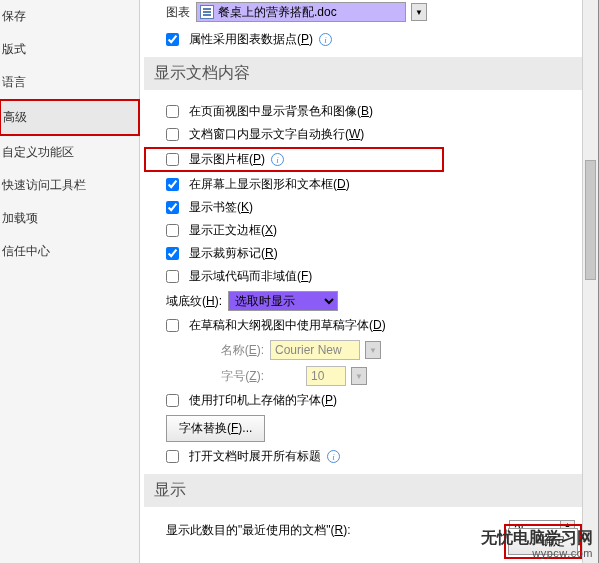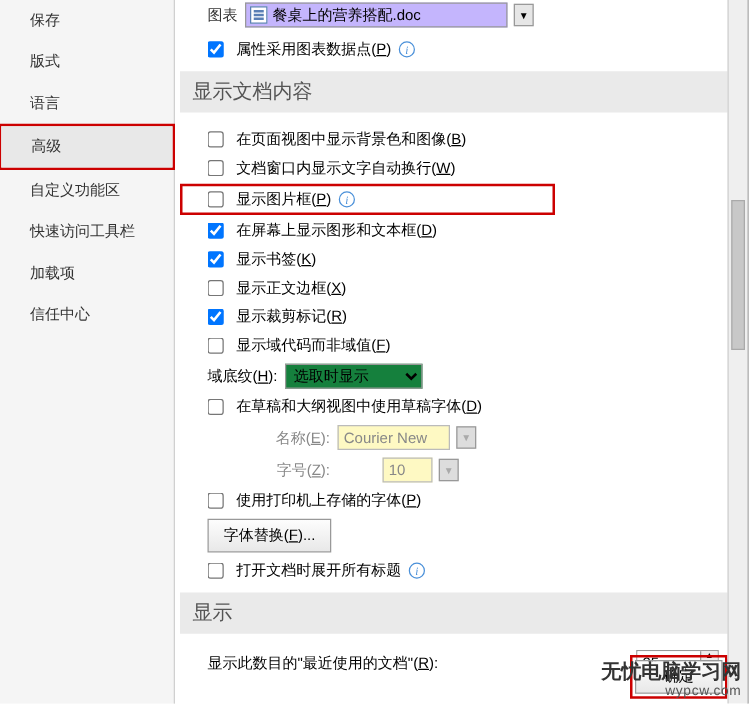--- a/index.html
+++ b/index.html
@@ -1,36 +1,36 @@
 <!DOCTYPE html>
 <html><head>
 <meta charset="utf-8">
 <style>
 * { margin: 0; padding: 0; box-sizing: border-box; }
 body { font-family: "Microsoft YaHei", SimSun, Arial, sans-serif; font-size: 12px; background: #fff; width: 599px; height: 563px; overflow: hidden; position: relative; }
 .dialog { display: flex; width: 599px; height: 563px; background: #fff; border-right: 1px solid #888; }
 .sidebar { width: 140px; background: #f5f5f5; border-right: 1px solid #d0d0d0; }
-.sidebar-item { padding: 8px 24px; cursor: pointer; color: #333; }
+.sidebar-item { padding: 8px 2px; cursor: pointer; color: #333; }
 .sidebar-item.selected { background: #e8e8e8; }
 .sidebar-highlight { border: 2px solid #c00; margin: 0 -1px; }
 .content { flex: 1; height: 100%; overflow: hidden; position: relative; padding: 0 4px; }
 .scrollbar { position: absolute; right: 0; top: 0; width: 16px; height: 100%; background: #efefef; border-left: 1px solid #d0d0d0; }
 .scroll-thumb { position: absolute; left: 2px; right: 2px; top: 160px; height: 120px; background: #c8c8c8; border: 1px solid #aaa; }
 .section-header { background: #eaeaea; color: #555; padding: 6px 10px; font-weight: normal; margin: 6px 0 10px 0; font-size: 16px; }
 .field-row { display: flex; align-items: center; padding: 3px 0 3px 22px; gap: 6px; }
 .field-row.indent { padding-left: 60px; }
 .field-label-inline { display: inline-block; color: #333; }
 .info-icon { display: inline-flex; align-items: center; justify-content: center; width: 13px; height: 13px; border-radius: 50%; border: 1px solid #4a90d9; color: #4a90d9; font-size: 9px; font-style: italic; font-family: Georgia, serif; }
 input[type="checkbox"] { width: 13px; height: 13px; margin-right: 4px; }
 .underline { text-decoration: underline; }
 .row-highlight { border: 2px solid #c00; padding: 2px 2px 2px 20px; margin: 1px 0; display: flex; align-items: center; gap: 6px; width: 300px; }
-select, .combo { font-size: 12px; height: 20px; border: 1px solid #999; background: #15803d; padding: 0 2px; }
+select, .combo { font-size: 12px; height: 20px; border: 1px solid #999; background: #8b5cf6; padding: 0 2px; }
 .combo-disabled { background: #fef9c3; color: #888; border: 1px solid #bbb; display: inline-flex; align-items: center; padding: 0 4px; height: 20px; min-width: 90px; }
 .dropdown-btn { width: 16px; height: 18px; background: #e6e6e6; border: 1px solid #999; display: inline-flex; align-items: center; justify-content: center; font-size: 8px; margin-left: -1px; }
-.btn { border: 1px solid #999; background: linear-gradient(#fdfdfd,#e8e8e8); padding: 4px 12px; font-size: 12px; cursor: pointer; }
+.btn { border: 1px solid #999; background: linear-gradient(#fdfdfd,#e8e8e8); padding: 4px 12px; font-size: 12px; cursor: pointer; text-align: right; }
 .top-row { display: flex; align-items: center; padding: 2px 0 6px 22px; gap: 6px; }
 .doc-combo { border: 1px solid #999; background: #c4b5fd; display: inline-flex; align-items: center; height: 20px; width: 210px; padding: 0 3px; gap: 4px; }
 .doc-icon { width: 14px; height: 14px; border: 1px solid #5a7fb5; background: #fff; display:inline-block; position:relative; }
 .doc-icon::after { content:""; position:absolute; left:2px; top:2px; right:2px; height:2px; background:#5a7fb5; box-shadow:0 3px 0 #5a7fb5,0 6px 0 #5a7fb5;}
 .right-label { width: 60px; text-align: right; display:inline-block; color:#888; }
 .spinner { display:inline-flex; align-items:center; border:1px solid #999; height:20px; }
 .spinner input { border:none; width:50px; height:18px; padding:0 4px; font-size:12px; }
 .spinner .spins { display:flex; flex-direction:column; }
 .spinner .sp { width:14px; height:9px; font-size:7px; line-height:7px; text-align:center; background:#eee; border-left:1px solid #999; cursor:pointer;}
 .spinner .sp:first-child { border-bottom:1px solid #999; }

